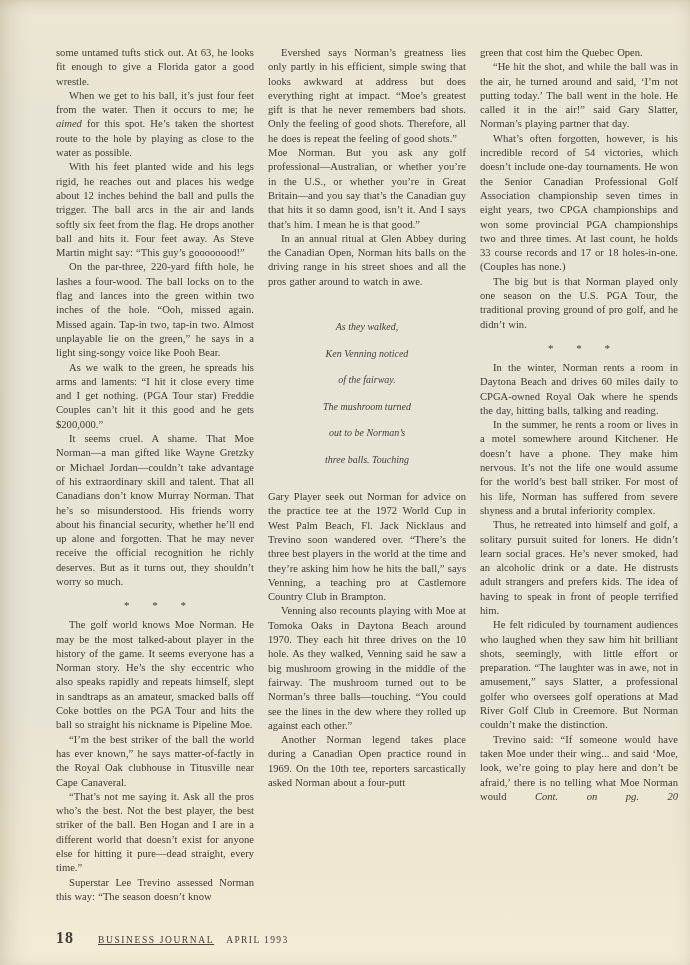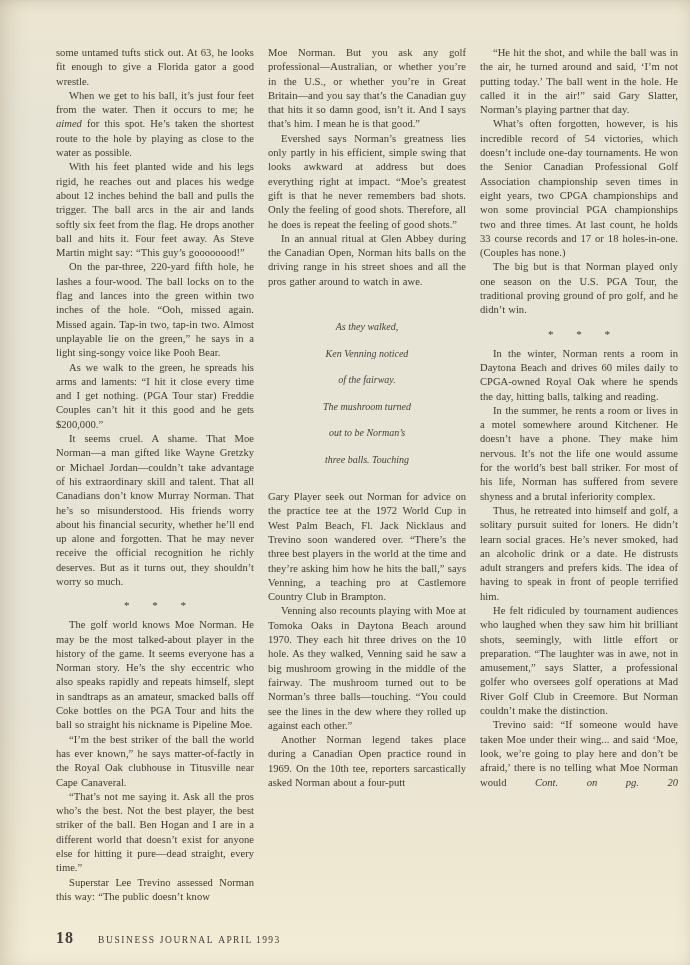--- a/index.html
+++ b/index.html
@@ -43,59 +43,60 @@
     font-size:10px;
     color:#46413a;
   }
   .pq-line { line-height:26.5px; }
   .footer {
     position:absolute; left:56px; top:929px;
     font-size:9.5px; color:#45403a;
     white-space:nowrap;
   }
   .pg-num { font-weight:bold; font-size:16px; letter-spacing:1px; margin-right:24px; }
-  .pub { letter-spacing:1.6px; margin-right:4px; }
+  .pub { letter-spacing:1.6px; margin-right:12px;text-decoration:underline; }
   .date { letter-spacing:1.4px; }
 </style>
 </head>
 <body>
 
 <div class="page">
 
   <div class="columns">
     <div class="column">
         <p class="para">some untamed tufts stick out. At 63, he looks fit enough to give a Florida gator a good wrestle.</p>
         <p class="para indent">When we get to his ball, it’s just four feet from the water. Then it occurs to me; he <em>aimed</em> for this spot. He’s taken the shortest route to the hole by playing as close to the water as possible.</p>
         <p class="para indent">With his feet planted wide and his legs rigid, he reaches out and places his wedge about 12 inches behind the ball and pulls the trigger. The ball arcs in the air and lands softly six feet from the flag. He drops another ball and hits it. Four feet away. As Steve Martin might say: “This guy’s goooooood!”</p>
         <p class="para indent">On the par-three, 220-yard fifth hole, he lashes a four-wood. The ball locks on to the flag and lances into the green within two inches of the hole. “Ooh, missed again. Missed again. Tap-in two, tap-in two. Almost unplayable lie on the green,” he says in a light sing-songy voice like Pooh Bear.</p>
         <p class="para indent">As we walk to the green, he spreads his arms and laments: “I hit it close every time and I get nothing. (PGA Tour star) Freddie Couples can’t hit it this good and he gets $200,000.”</p>
         <p class="para indent">It seems cruel. A shame. That Moe Norman—a man gifted like Wayne Gretzky or Michael Jordan—couldn’t take advantage of his extraordinary skill and talent. That all Canadians don’t know Murray Norman. That he’s so misunderstood. His friends worry about his financial security, whether he’ll end up alone and forgotten. That he may never receive the official recognition he richly deserves. But as it turns out, they shouldn’t worry so much.</p>
         <div class="separator">* * *</div>
         <p class="para indent">The golf world knows Moe Norman. He may be the most talked-about player in the history of the game. It seems everyone has a Norman story. He’s the shy eccentric who also speaks rapidly and repeats himself, slept in sandtraps as an amateur, smacked balls off Coke bottles on the PGA Tour and hits the ball so straight his nickname is Pipeline Moe.</p>
         <p class="para indent">“I’m the best striker of the ball the world has ever known,” he says matter-of-factly in the Royal Oak clubhouse in Titusville near Cape Canaveral.</p>
         <p class="para indent">“That’s not me saying it. Ask all the pros who’s the best. Not the best player, the best striker of the ball. Ben Hogan and I are in a different world that doesn’t exist for anyone else for hitting it pure—dead straight, every time.”</p>
-        <p class="para indent">Superstar Lee Trevino assessed Norman this way: “The public doesn’t know</p>
+        <p class="para indent">Superstar Lee Trevino assessed Norman this way: “The season doesn’t know</p>
       </div>
     <div class="column">
+        <p class="para indent">Evershed says Norman’s greatness lies only partly in his efficient, simple swing that looks awkward at address but does everything right at impact. “Moe’s greatest gift is that he never remembers bad shots. Only the feeling of good shots. Therefore, all he does is repeat the feeling of good shots.”</p>
         <p class="para">Moe Norman. But you ask any golf professional—Australian, or whether you’re in the U.S., or whether you’re in Great Britain—and you say that’s the Canadian guy that hits it so damn good, isn’t it. And I says that’s him. I mean he is that good.”</p>
-        <p class="para indent">Evershed says Norman’s greatness lies only partly in his efficient, simple swing that looks awkward at address but does everything right at impact. “Moe’s greatest gift is that he never remembers bad shots. Only the feeling of good shots. Therefore, all he does is repeat the feeling of good shots.”</p>
         <p class="para indent">In an annual ritual at Glen Abbey during the Canadian Open, Norman hits balls on the driving range in his street shoes and all the pros gather around to watch in awe.</p>
         <div class="pullquote">
           <div class="pq-line">As they walked,</div>
           <div class="pq-line">Ken Venning noticed</div>
           <div class="pq-line">of the fairway.</div>
           <div class="pq-line">The mushroom turned</div>
           <div class="pq-line">out to be Norman’s</div>
           <div class="pq-line">three balls. Touching</div>
         </div>
         <p class="para">Gary Player seek out Norman for advice on the practice tee at the 1972 World Cup in West Palm Beach, Fl. Jack Nicklaus and Trevino soon wandered over. “There’s the three best players in the world at the time and they’re asking him how he hits the ball,” says Venning, a teaching pro at Castlemore Country Club in Brampton.</p>
         <p class="para indent">Venning also recounts playing with Moe at Tomoka Oaks in Daytona Beach around 1970. They each hit three drives on the 10 hole. As they walked, Venning said he saw a big mushroom growing in the middle of the fairway. The mushroom turned out to be Norman’s three balls—touching. “You could see the lines in the dew where they rolled up against each other.”</p>
         <p class="para indent">Another Norman legend takes place during a Canadian Open practice round in 1969. On the 10th tee, reporters sarcastically asked Norman about a four-putt</p>
       </div>
     <div class="column">
+        <p class="para">green that cost him the Quebec Open.</p>
         <p class="para indent">“He hit the shot, and while the ball was in the air, he turned around and said, ‘I’m not putting today.’ The ball went in the hole. He called it in the air!” said Gary Slatter, Norman’s playing partner that day.</p>
         <p class="para indent">What’s often forgotten, however, is his incredible record of 54 victories, which doesn’t include one-day tournaments. He won the Senior Canadian Professional Golf Association championship seven times in eight years, two CPGA championships and won some provincial PGA championships two and three times. At last count, he holds 33 course records and 17 or 18 holes-in-one. (Couples has none.)</p>
         <p class="para indent">The big but is that Norman played only one season on the U.S. PGA Tour, the traditional proving ground of pro golf, and he didn’t win.</p>
         <div class="separator">* * *</div>
         <p class="para indent">In the winter, Norman rents a room in Daytona Beach and drives 60 miles daily to CPGA-owned Royal Oak where he spends the day, hitting balls, talking and reading.</p>
         <p class="para indent">In the summer, he rents a room or lives in a motel somewhere around Kitchener. He doesn’t have a phone. They make him nervous. It’s not the life one would assume for the world’s best ball striker. For most of his life, Norman has suffered from severe shyness and a brutal inferiority complex.</p>
         <p class="para indent">Thus, he retreated into himself and golf, a solitary pursuit suited for loners. He didn’t learn social graces. He’s never smoked, had an alcoholic drink or a date. He distrusts adult strangers and prefers kids. The idea of having to speak in front of people terrified him.</p>
         <p class="para indent">He felt ridiculed by tournament audiences who laughed when they saw him hit brilliant shots, seemingly, with little effort or preparation. “The laughter was in awe, not in amusement,” says Slatter, a professional golfer who oversees golf operations at Mad River Golf Club in Creemore. But Norman couldn’t make the distinction.</p>
         <p class="para indent justify-last">Trevino said: “If someone would have taken Moe under their wing... and said ‘Moe, look, we’re going to play here and don’t be afraid,’ there is no telling what Moe Norman would <em>Cont. on pg. 20</em></p>
       </div>

